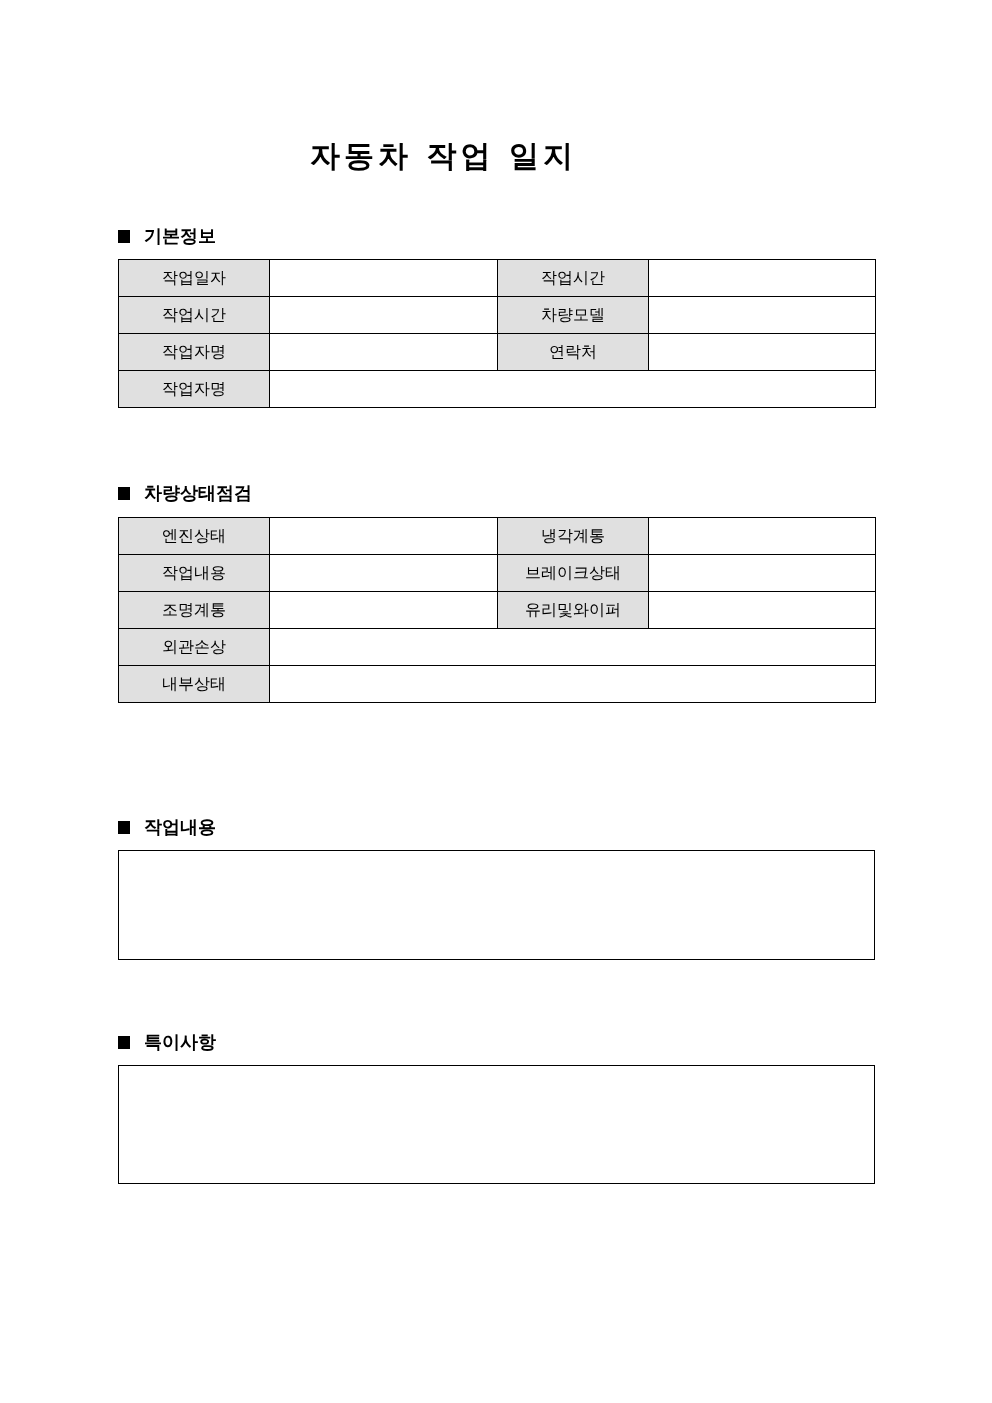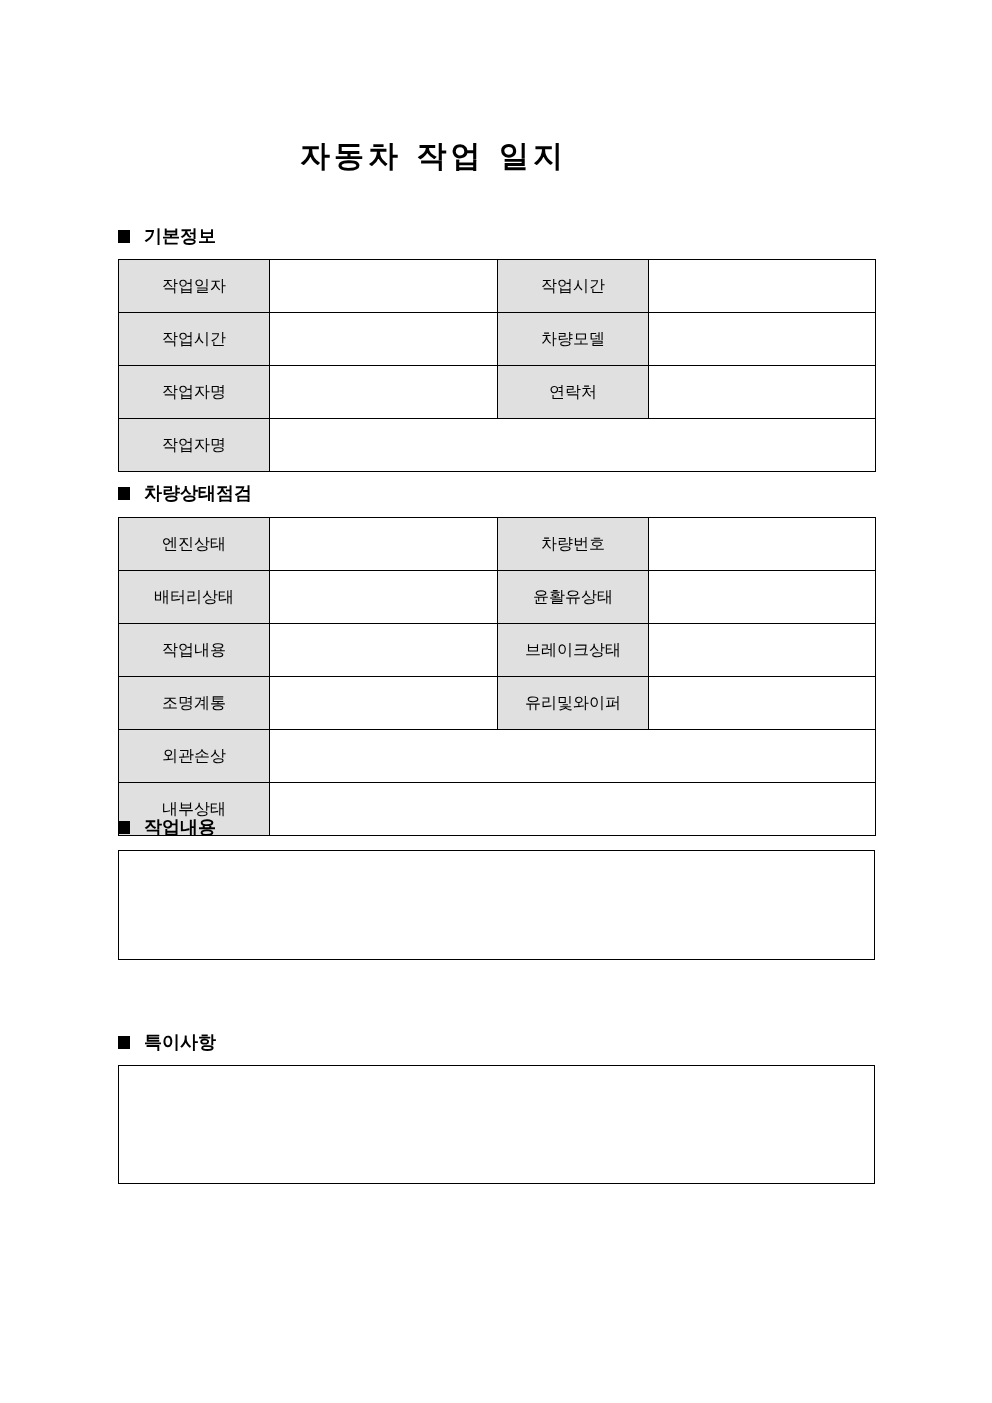--- a/index.html
+++ b/index.html
@@ -1,21 +1,21 @@
 <!DOCTYPE html>
 <html><head>
 <meta charset="utf-8">
 <style>
   html, body { margin:0; padding:0; background:#fff; }
   body { width:992px; height:1403px; position:relative; font-family:"DejaVu Sans", sans-serif; color:#000; }
-  .title { position:absolute; top:136px; left:0; width:867px; text-align:center; font-size:30px; font-weight:bold; letter-spacing:4px; }
+  .title { position:absolute; top:136px; left:0; width:867px; text-align:center; font-size:30px; font-weight:bold; letter-spacing:4px;padding-left:10px; }
   .sec { position:absolute; left:118px; font-size:18px; font-weight:bold; display:flex; align-items:center; }
   .sq { display:inline-block; width:12px; height:13px; background:#000; margin-right:14px; }
   table { position:absolute; left:118px; width:757px; border-collapse:collapse; table-layout:fixed; }
-  td { border:1px solid #000; height:36px; padding:8px; font-size:16px; text-align:center; }
+  td { border:1px solid #000; height:36px; padding:0; font-size:16px; text-align:center; }
   td.lbl { background:#e0e0e0; }
   .box { position:absolute; left:118px; width:755px; border:1px solid #000; }
 </style>
 </head>
 <body>
 
 <div class="title">자동차 작업 일지</div>
 
 <div class="sec" style="top:224px">
   <span class="sq"></span>
@@ -62,27 +62,21 @@
   <colgroup>
       <col style="width:151px">
       <col style="width:228px">
       <col style="width:151px">
       <col style="width:227px">
     </colgroup>
   <tbody>
       <tr>
     <td class="lbl">엔진상태</td>
     <td></td>
-    <td class="lbl">차량번호</td>
-    <td></td>
-  </tr>
-  <tr>
-    <td class="lbl">배터리상태</td>
-    <td></td>
-    <td class="lbl">윤활유상태</td>
+    <td class="lbl">냉각계통</td>
     <td></td>
   </tr>
   <tr>
     <td class="lbl">작업내용</td>
     <td></td>
     <td class="lbl">브레이크상태</td>
     <td></td>
   </tr>
   <tr>
     <td class="lbl">조명계통</td>

